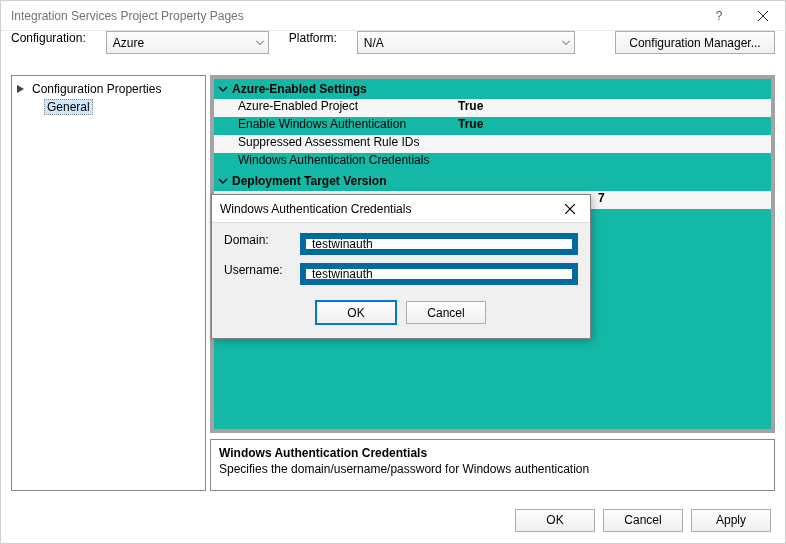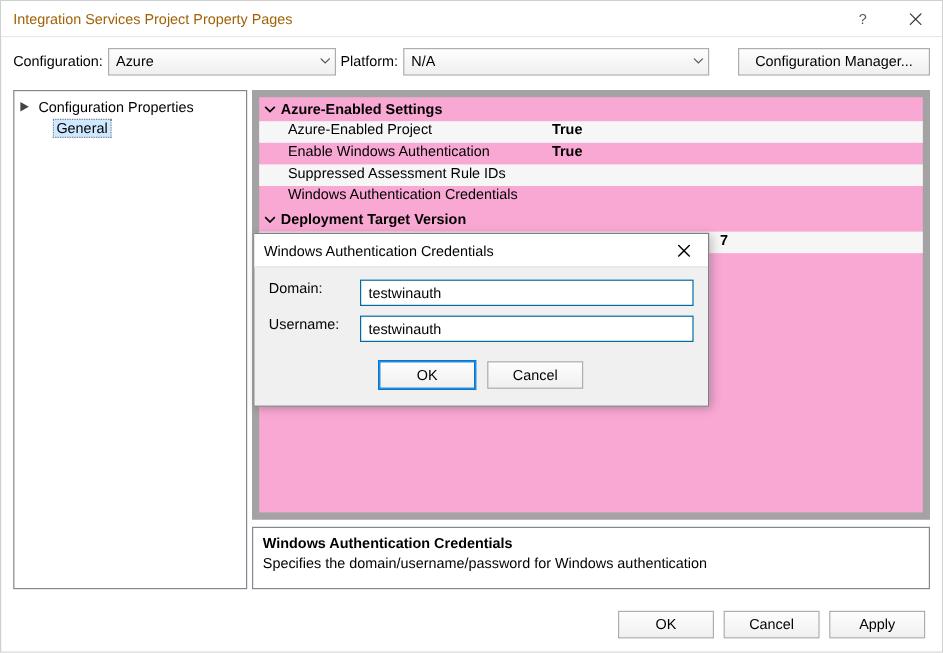--- a/index.html
+++ b/index.html
@@ -2,38 +2,38 @@
 <html><head>
 <meta charset="utf-8">
 <style>
   * { box-sizing: border-box; font-family: "Segoe UI", Tahoma, sans-serif; font-size: 12px; }
   html, body { margin: 0; padding: 0; }
   body { width: 786px; height: 544px; background: #fff; color: #000; }
 
   .window { width: 786px; height: 544px; border: 1px solid #d0d0d0; position: relative; display: flex; flex-direction: column; }
 
   .titlebar { height: 30px; display: flex; align-items: center; padding-left: 10px; border-bottom: 1px solid #e8e8e8; background: #fff; }
-  .titlebar .title { flex: 1; color: #a16207; }
+  .titlebar .title { flex: 1; color: #737373; }
   .titlebar .tbtn { width: 44px; height: 30px; display: flex; align-items: center; justify-content: center; color: #555; }
 
-  .cfgbar { height: 40px; display: flex; align-items: center; padding: 0 10px; gap: 4px; }
+  .cfgbar { height: 40px; display: flex; align-items: flex-start; padding: 0 10px; gap: 20px; }
   .lbl { color: #000; }
   .combo { border: 1px solid #adadad; background: linear-gradient(#fdfdfd,#f0f0f0); height: 23px; display: flex; align-items: center; padding: 0 6px; position: relative; }
   .combo .drop { position: absolute; right: 4px; top: 50%; transform: translateY(-50%); }
   .btn { border: 1px solid #adadad; background: linear-gradient(#fdfdfd,#f0f0f0); height: 23px; display: inline-flex; align-items: center; justify-content: center; padding: 0 12px; min-width: 80px; cursor: default; }
 
   .body { flex: 1; display: flex; padding: 4px 10px 6px 10px; gap: 4px; }
   .tree { width: 195px; border: 1px solid #828790; background: #fff; padding-top: 4px; }
   .tree-row { display: flex; align-items: center; height: 18px; padding-left: 4px; gap: 4px; }
   .tree-row.sel span.tlabel { background: #cde8ff; border: 1px dotted #888; padding: 0 2px; }
   .tree-row .tlabel { padding: 0 2px; }
   .tree-indent { width: 24px; }
 
   .right { flex: 1; display: flex; flex-direction: column; gap: 6px; }
-  .grid { flex: 1; border: 6px solid #a3a3a3; background: #f9a8d4; }
+  .grid { flex: 1; border: 4px solid #a3a3a3; background: #14b8a6; }
   .section { display: flex; align-items: center; height: 20px; padding-left: 4px; font-weight: bold; }
   .section .ch { width: 14px; display:inline-block; }
   .row { display: flex; height: 18px; }
   .row.alt { background: #f6f6f6; }
   .row .k { width: 240px; padding-left: 24px; }
   .row .v { flex: 1; font-weight: bold; padding-left: 4px; }
   .row .v.nv { font-weight: normal; }
 
   .desc { border: 1px solid #828790; padding: 6px 8px 10px 8px; min-height: 52px; }
   .desc .d1 { font-weight: bold; margin-bottom: 2px; }
@@ -41,21 +41,21 @@
   .footer { height: 46px; display: flex; align-items: center; justify-content: flex-end; gap: 8px; padding: 0 14px; }
 
   
   .modal { position: absolute; left: 210px; top: 193px; width: 380px; border: 1px solid #808080; background: #f0f0f0; box-shadow: 2px 2px 8px rgba(0,0,0,0.25); }
   .modal .mtitle { height: 28px; display: flex; align-items: center; padding: 0 8px; background: #fff; border-bottom: 1px solid #ddd; }
   .modal .mtitle span { flex: 1; }
   .modal .mclose { width: 24px; height: 20px; display: flex; align-items: center; justify-content: center; }
   .modal .mbody { padding: 10px 12px 14px 12px; display: flex; flex-direction: column; gap: 8px; }
   .mrow { display: flex; align-items: flex-start; gap: 6px; }
   .mrow label { width: 70px; }
-  .mrow input { flex: 1; height: 22px; border: 1px solid #0369a1; padding: 0 6px; background: #fff; }
+  .mrow input { flex: 1; height: 22px; border: 6px solid #0369a1; padding: 0 6px; background: #fff; }
   .mrow input.focus { border: 1px solid #0078d7; outline: 1px solid #0078d7; }
   .mbtns { display: flex; justify-content: center; gap: 10px; margin-top: 8px; }
   .mbtns .btn.primary { border: 1px solid #0078d7; outline: 1px solid #0078d7; }
 
   svg { display: block; }
 </style>
 </head>
 <body>
 
 <div class="window">

